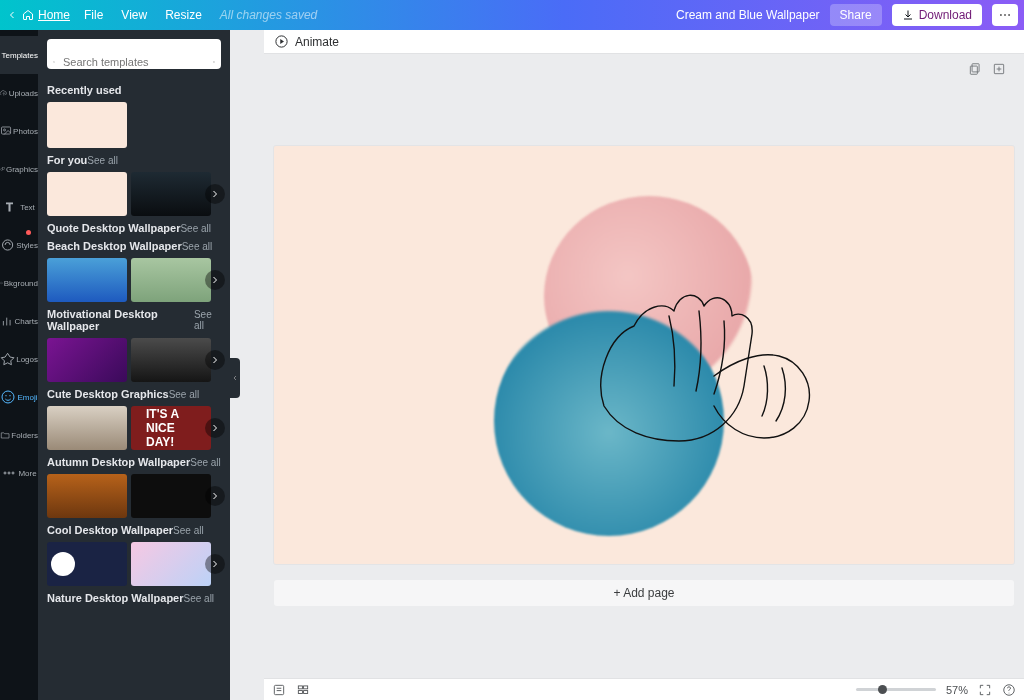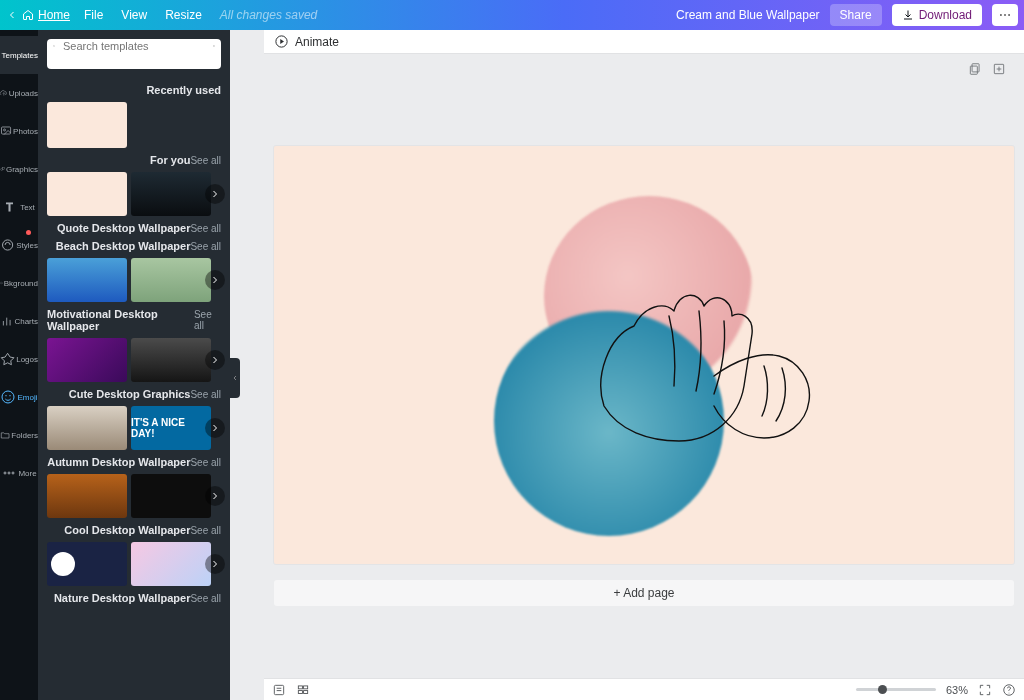--- a/index.html
+++ b/index.html
@@ -33,41 +33,41 @@
   .rail{width:38px;background:var(--side-dark);color:#a7adb3;display:flex;flex-direction:column;align-items:center;padding-top:6px;}
   .rail-item{width:100%;height:38px;display:flex;flex-direction:row;align-items:center;justify-content:center;gap:1px;cursor:pointer;font-size:8px;position:relative;}
   .rail-item.active{background:var(--panel-dark);color:#fff;}
   .rail-item svg{width:16px;height:16px;stroke:currentColor;fill:none;stroke-width:1.5;}
   .rail-item .ic-fill{fill:currentColor;stroke:none;}
   .rail-item .dot{position:absolute;top:4px;right:7px;width:5px;height:5px;border-radius:50%;background:#ff5a5a;}
   .rail-item.emoji{color:#55b8ff;}
   
   .panel{width:192px;background:var(--panel-dark);color:var(--panel-text);display:flex;flex-direction:column;position:relative;}
   .search-row{padding:9px;}
-  .search{background:#fff;border-radius:4px;height:30px;display:flex;align-items:flex-start;padding:0 6px;gap:6px;color:#555;}
+  .search{background:#fff;border-radius:4px;height:30px;display:flex;align-items:flex-end;padding:0 6px;gap:6px;color:#555;}
   .search input{border:none;outline:none;flex:1;font-size:11px;background:transparent;}
   .filter-ic{color:#888;}
   .scroll{flex:1;overflow-y:auto;padding:0 9px 10px 9px;}
   .scroll::-webkit-scrollbar{width:0;}
-  .sec-title{font-size:11px;font-weight:600;margin:6px 0 6px 0;display:flex;align-items:center;justify-content:flex-end;}
+  .sec-title{font-size:11px;font-weight:600;margin:6px 0 6px 0;display:flex;align-items:center;justify-content:flex-start;}
   .see-all{color:var(--muted);font-weight:400;font-size:10px;cursor:pointer;}
   .thumb-big{width:80px;height:46px;border-radius:3px;background:var(--cream);margin-bottom:6px;}
   .row{display:flex;gap:4px;position:relative;margin-bottom:6px;}
   .row .thumb{flex:0 0 80px;height:44px;border-radius:3px;}
   .row .chev{position:absolute;right:-4px;top:50%;transform:translateY(-50%);width:20px;height:20px;border-radius:50%;background:rgba(0,0,0,.4);display:flex;align-items:center;justify-content:center;color:#fff;cursor:pointer;}
   .thumb.cream{background:var(--cream);}
   .thumb.darkphoto{background:linear-gradient(180deg,#1e2a33,#0a0d10);}
   .thumb.brown{background:radial-gradient(circle at 50% 40%,#8a5a30,#6b3f17);}
   .thumb.white{background:#fff;border:1px solid #e6e6e6;color:#b84b2f;font-size:8px;display:flex;align-items:center;justify-content:center;text-align:center;padding:4px;}
   .thumb.beach1{background:linear-gradient(180deg,#4aa0d8,#1e5abf);}
   .thumb.beach2{background:linear-gradient(180deg,#a8c6a1,#7ea37b);}
   .thumb.purple{background:linear-gradient(135deg,#7a1492,#3a0a5a);}
   .thumb.grey{background:linear-gradient(180deg,#4b4b4b,#151515);}
   .thumb.cat{background:linear-gradient(180deg,#d9d0c3,#9a8a77);}
-  .thumb.orange{background:#0369a1;color:#fff;font-size:10px;font-weight:700;display:flex;align-items:center;padding:0;}
+  .thumb.orange{background:#7f1d1d;color:#fff;font-size:12px;font-weight:700;display:flex;align-items:center;padding:15px;}
   .thumb.autumn1{background:linear-gradient(180deg,#b7621a,#6d370f);}
   .thumb.autumn2{background:#0d0d0d;}
   .thumb.navy{background:#1a2344;display:flex;align-items:center;justify-content:flex-start;padding:4px;}
   .thumb.navy .circle{width:24px;height:24px;border-radius:50%;background:#fff;}
   .thumb.pastel{background:linear-gradient(135deg,#f6c8e3,#bcd2f7);}
   .collapse-tab{position:absolute;right:-10px;top:328px;width:10px;height:40px;background:var(--panel-dark);border-radius:0 4px 4px 0;display:flex;align-items:center;justify-content:center;color:#aaa;cursor:pointer;}
   
   .editor{flex:1;display:flex;flex-direction:column;min-width:0;background:#ebecee;padding-left:34px;}
   .editor-top{height:24px;display:flex;align-items:center;padding:0 10px;font-size:12px;color:#2d2f31;background:#fff;border-bottom:1px solid #e1e2e4;gap:6px;}
   .editor-top svg{width:15px;height:15px;}
@@ -407,21 +407,21 @@
             <rect x="4" y="5" width="7" height="5"></rect>
             <rect x="13" y="5" width="7" height="5"></rect>
             <rect x="4" y="13" width="7" height="5"></rect>
             <rect x="13" y="13" width="7" height="5"></rect>
           </svg>
       </div>
       <div class="right">
         <div class="slider">
             <div class="knob"></div>
           </div>
-        <span>63%</span>
+        <span>57%</span>
         <svg viewBox="0 0 24 24" fill="none" stroke="#4c4f52" stroke-width="1.5">
             <polyline points="4 9 4 4 9 4"></polyline>
             <polyline points="20 9 20 4 15 4"></polyline>
             <polyline points="4 15 4 20 9 20"></polyline>
             <polyline points="20 15 20 20 15 20"></polyline>
           </svg>
         <svg viewBox="0 0 24 24" fill="none" stroke="#4c4f52" stroke-width="1.5">
             <circle cx="12" cy="12" r="9"></circle>
             <path d="M9.5 9a2.5 2.5 0 1 1 3.5 2.3c-.9.4-1.5 1-1.5 2"></path>
             <circle cx="12" cy="17" r=".8" fill="#4c4f52" stroke="none"></circle>

